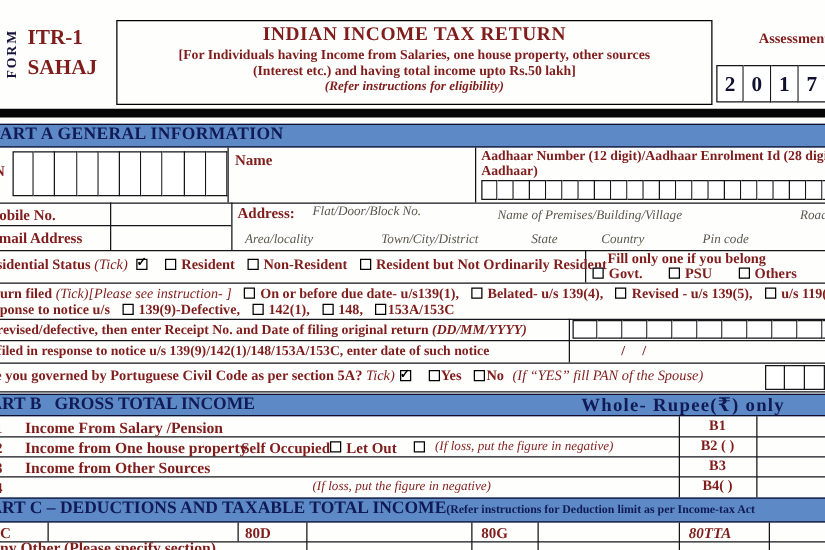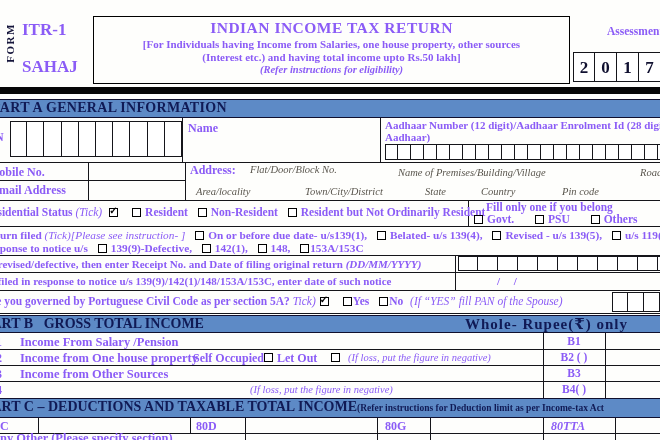--- a/index.html
+++ b/index.html
@@ -1,18 +1,18 @@
 <!DOCTYPE html>
 <html><head>
 <meta charset="utf-8">
 <style>
   html,body{margin:0;padding:0;background:#fff;}
   .canvas{position:relative;width:660px;height:440px;overflow:hidden;background:#fefefc;
           font-family:"Liberation Serif","DejaVu Serif",serif;color:#14143a;}
-  .t{position:absolute;white-space:nowrap;font-weight:bold;font-size:11px;color:#8b5cf6;}
+  .t{position:absolute;white-space:nowrap;font-weight:bold;font-size:11px;color:#7f1d1d;}
   .it{font-style:italic;font-weight:normal;}
   .itb{font-style:italic;font-weight:bold;}
   .hint{position:absolute;white-space:nowrap;font-style:italic;color:#5a564e;font-size:10.5px;}
   .hline{position:absolute;border-top:1px solid #15151a;height:0;}
   .vline{position:absolute;border-left:1px solid #15151a;width:0;}
   .bar{position:absolute;left:0;width:660px;background:#5d8ac6;border-top:1px solid #10102e;border-bottom:1px solid #10102e;box-sizing:border-box;}
   .bartxt{position:absolute;white-space:nowrap;font-weight:bold;color:#101a55;}
   .cells{position:absolute;display:flex;}
   .cell{box-sizing:border-box;border:1px solid #15151a;border-left:none;background:#fff;}
   .cell:first-child{border-left:1px solid #15151a;}
@@ -28,21 +28,21 @@
             text-align:center;font-weight:bold;font-size:11px;letter-spacing:1.5px;}
   .inputzone{position:absolute;background:transparent;}
 </style>
 </head>
 <body>
 
 <div class="canvas">
 
   <div class="formvert">FORM</div>
   <div class="t" style="left:22px;top:20px;font-size:17px;">ITR-1</div>
-  <div class="t" style="left:22px;top:44px;font-size:17px;margin-top:13px;">SAHAJ</div>
+  <div class="t" style="left:22px;top:44px;font-size:17px;">SAHAJ</div>
 
   <div style="position:absolute;left:93px;top:16px;width:477px;height:68px;border:1.2px solid #000;box-sizing:border-box;"></div>
   <div class="t" style="left:93px;top:19px;width:477px;text-align:center;font-size:15.5px;letter-spacing:0.5px;">INDIAN INCOME TAX RETURN</div>
   <div class="t" style="left:93px;top:38px;width:477px;text-align:center;font-size:11px;">[For Individuals having Income from Salaries, one house property, other sources</div>
   <div class="t" style="left:93px;top:51px;width:477px;text-align:center;font-size:11px;">(Interest etc.) and  having total income upto Rs.50 lakh]</div>
   <div class="t itb" style="left:93px;top:64px;width:477px;text-align:center;font-size:10.5px;">(Refer instructions for eligibility)</div>
 
   <div class="t" style="left:607px;top:25px;font-size:11.5px;">Assessment Year</div>
   <div class="cells ay" style="left:573px;top:52px;">
     <span class="cell">2</span>

